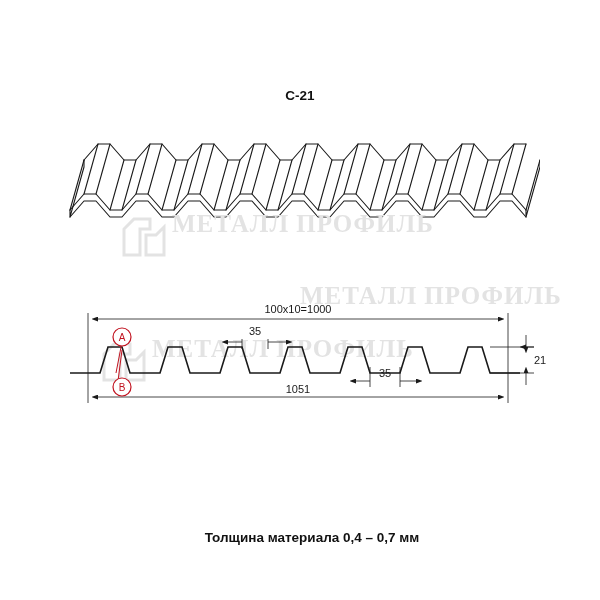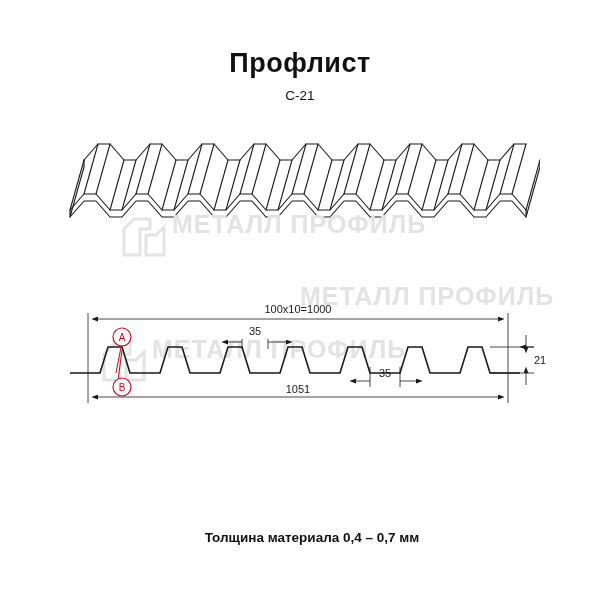--- a/index.html
+++ b/index.html
@@ -31,21 +31,21 @@
     letter-spacing: 0.5px;
     color: #111111;
   }
   .subtitle {
     position: absolute;
     top: 88px;
     left: 0;
     width: 600px;
     text-align: center;
     font-size: 13.5px;
-    font-weight: normal;
+    font-weight: bold;
     color: #111111;
   }
   .footer {
     position: absolute;
     top: 530px;
     left: 12px;
     width: 600px;
     text-align: center;
     font-size: 13.5px;
     font-weight: bold;
@@ -63,21 +63,21 @@
     top: 295px;
     left: 60px;
     width: 490px;
     height: 130px;
   }
   .wm {
     position: absolute;
     pointer-events: none;
     color: #e3e3e3;
     font-weight: bold;
-    font-family: Liberation Sans, sans-serif;
+    font-family: Liberation Serif, serif;
     white-space: nowrap;
   }
   .wm1 {
     top: 210px;
     left: 172px;
     font-size: 25px;
     letter-spacing: 1px;
   }
   .wm2 {
     top: 282px;
@@ -96,21 +96,20 @@
     pointer-events: none;
   }
   svg { display: block; }
   text { font-family: "Liberation Sans", sans-serif; }
 </style>
 </head>
 <body>
 
 <div class="page">
 
-  <div class="title">Профлист</div>
   <div class="subtitle">С-21</div>
 
   <div class="iso-wrap">
     <svg width="480" height="130" viewBox="0 0 480 130">
       <g fill="none" stroke="#1a1a1a" stroke-width="1.1" stroke-linejoin="round" stroke-linecap="round">
 
         <path d="M24,42 L38,26 L50,26 L64,42 L76,42 L90,26 L102,26 L116,42 L128,42 L142,26 L154,26 L168,42 L180,42 L194,26 L206,26 L220,42 L232,42 L246,26 L258,26 L272,42 L284,42 L298,26 L310,26 L324,42 L336,42 L350,26 L362,26 L376,42 L388,42 L402,26 L414,26 L428,42 L440,42 L454,26 L466,26"></path>
 
         <path d="M10,92 L24,76 L36,76 L50,92 L62,92 L76,76 L88,76 L102,92 L114,92 L128,76 L140,76 L154,92 L166,92 L180,76 L192,76 L206,92 L218,92 L232,76 L244,76 L258,92 L270,92 L284,76 L296,76 L310,92 L322,92 L336,76 L348,76 L362,92 L374,92 L388,76 L400,76 L414,92 L426,92 L440,76 L452,76 L466,92"></path>
 

